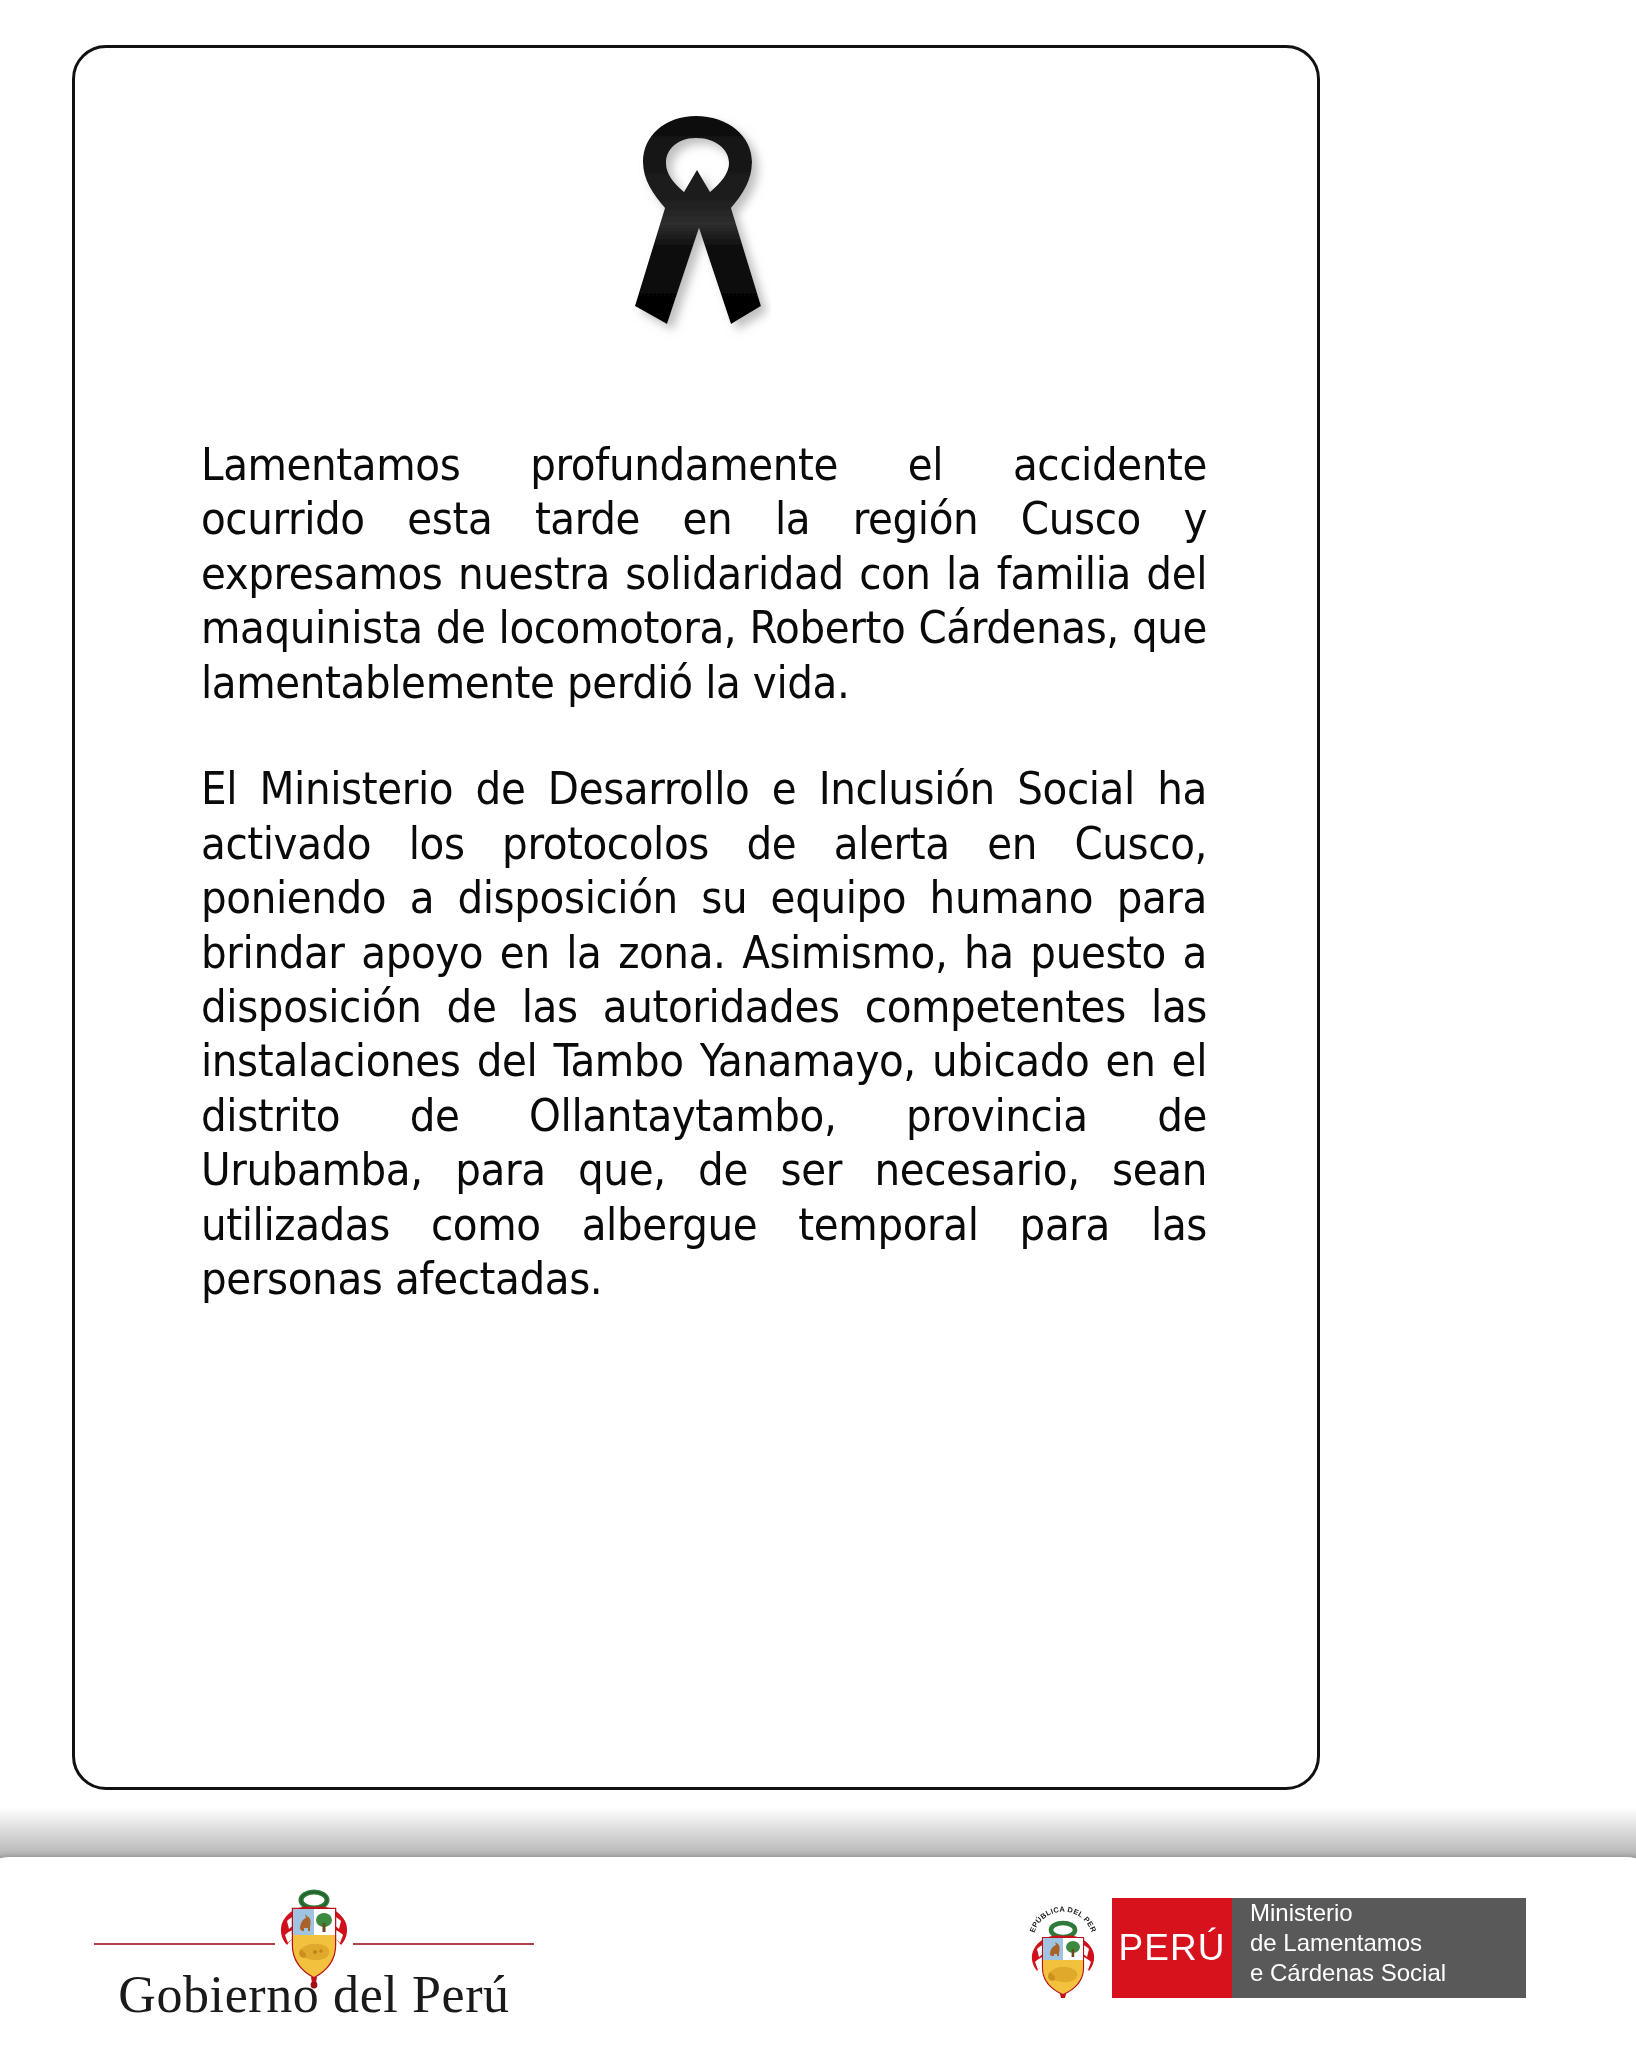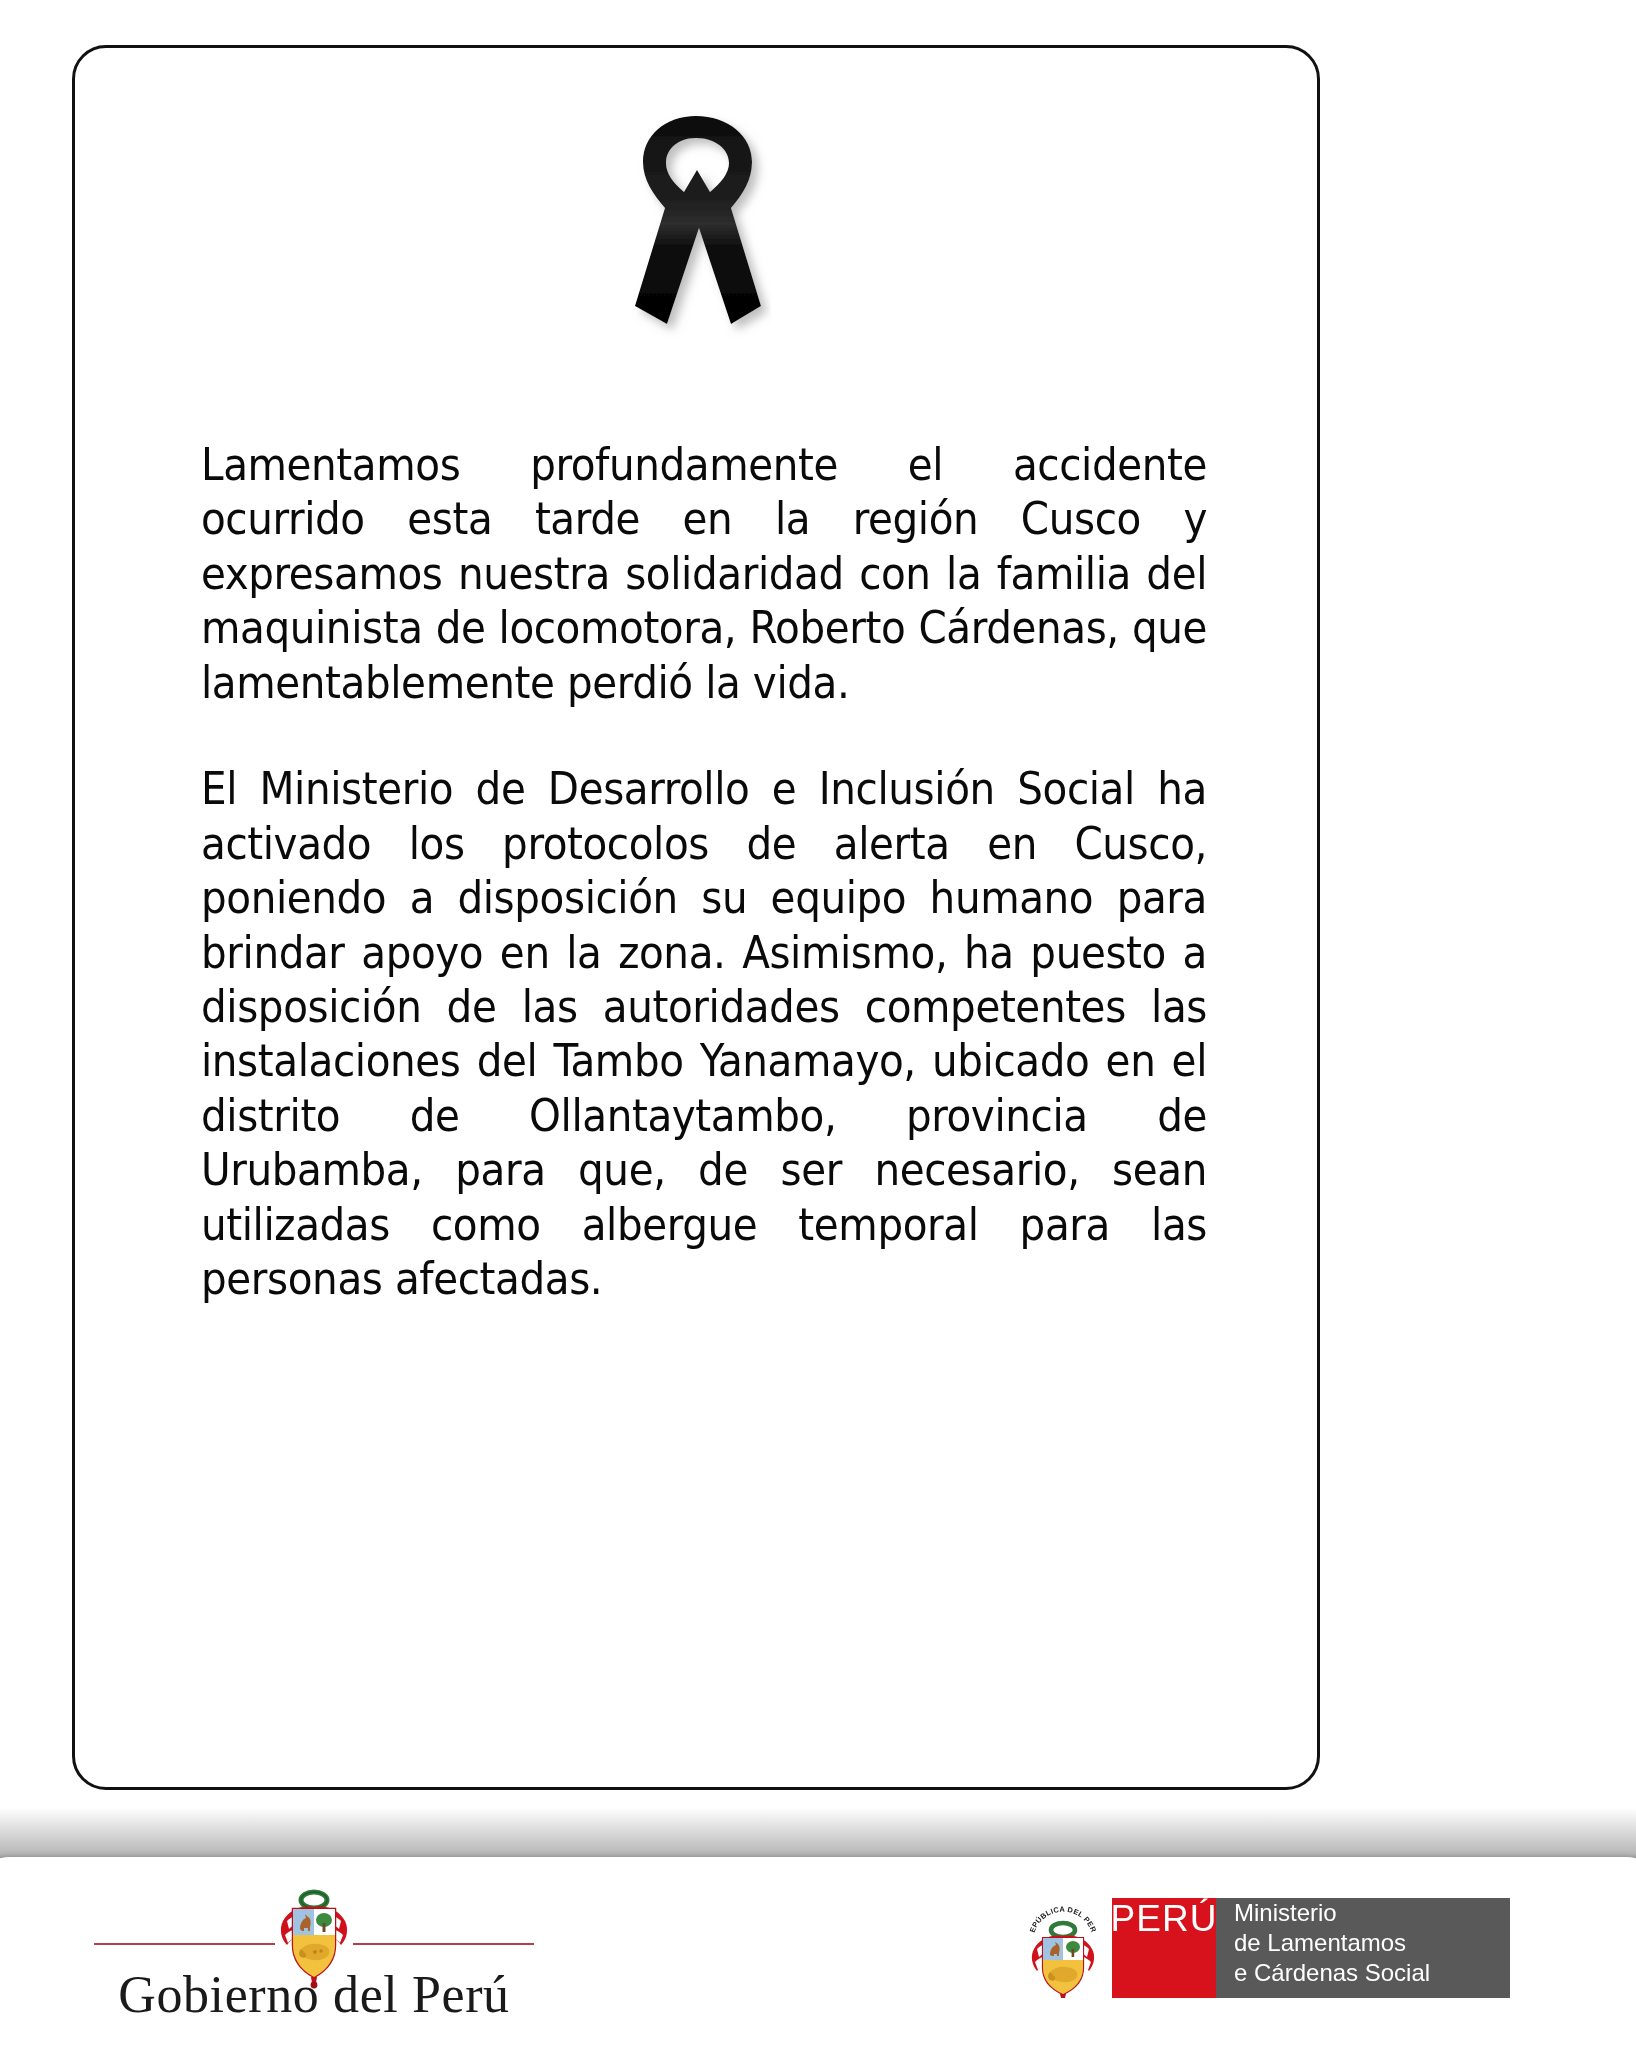--- a/index.html
+++ b/index.html
@@ -146,25 +146,25 @@
     display: flex;
     align-items: center;
     height: 118px;
   }
   .midis-crest {
     width: 74px;
     height: 100px;
     flex: 0 0 74px;
   }
   .midis-peru {
-    width: 104px;
+    width: 120px;
     height: 100px;
     background: #d8121c;
     display: flex;
-    align-items: flex-start;
+    align-items: center;
     justify-content: center;
     margin-left: 12px;
   }
   .midis-peru span {
     color: #ffffff;
     font-family: "Liberation Sans", sans-serif;
     font-size: 37px;
     font-weight: 400;
     letter-spacing: 1px;
   }

